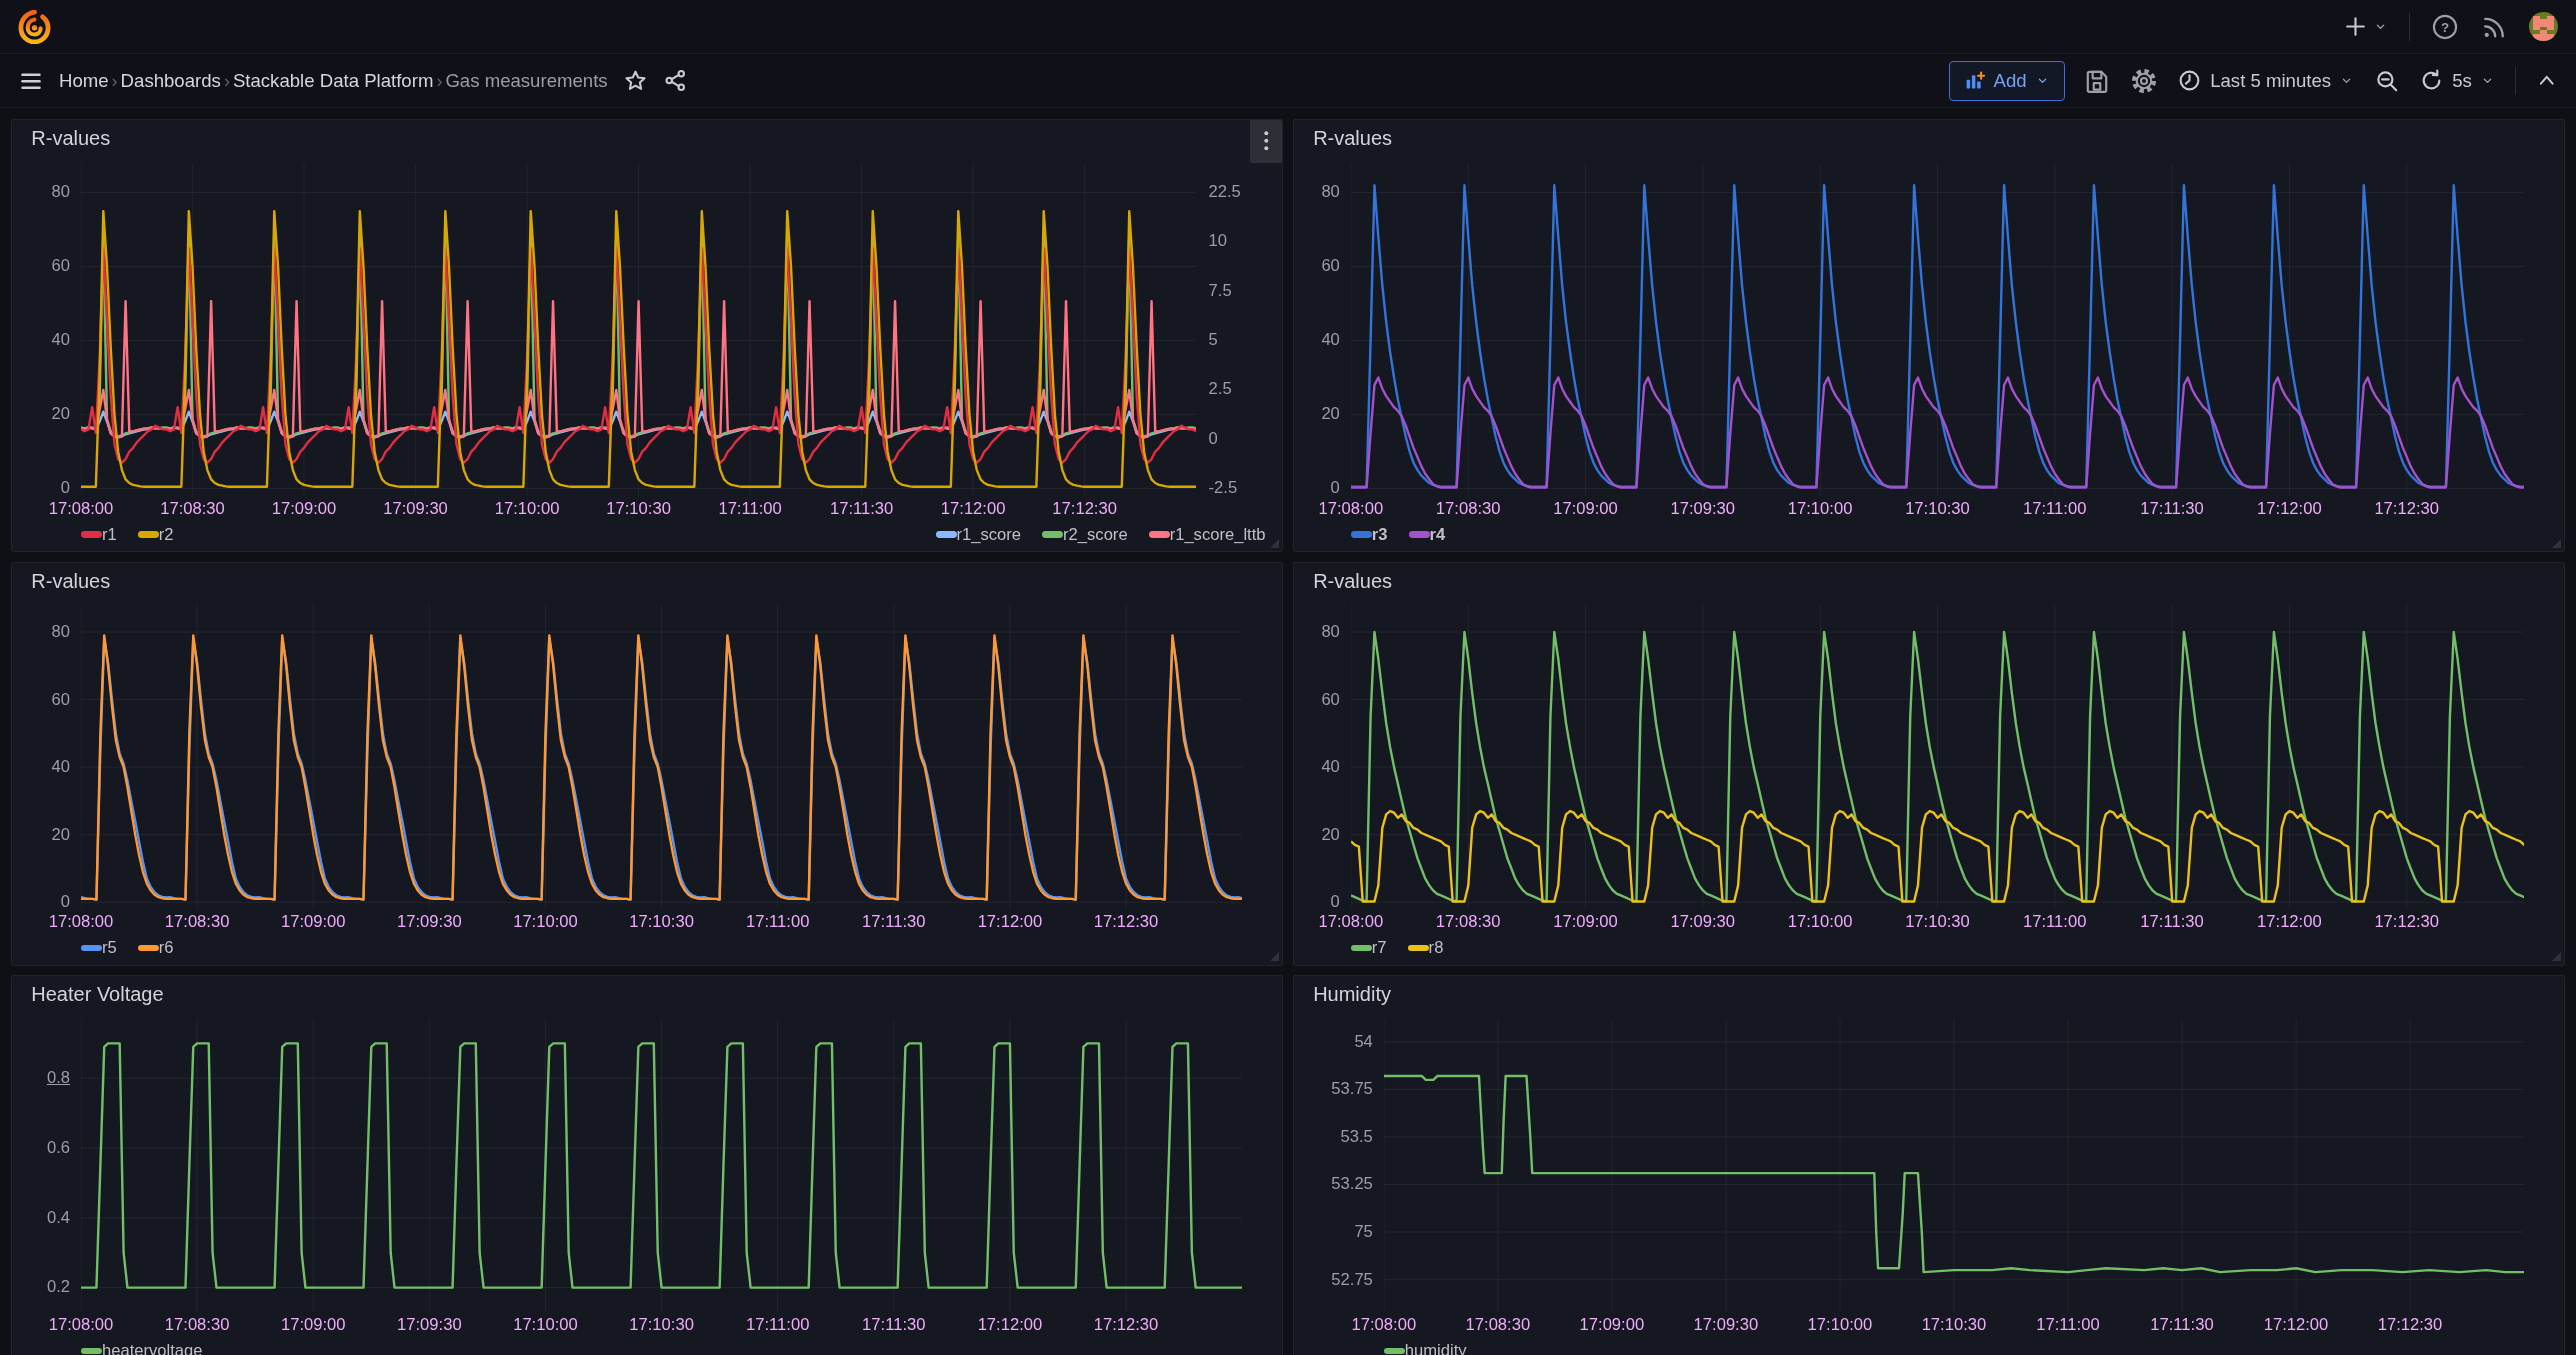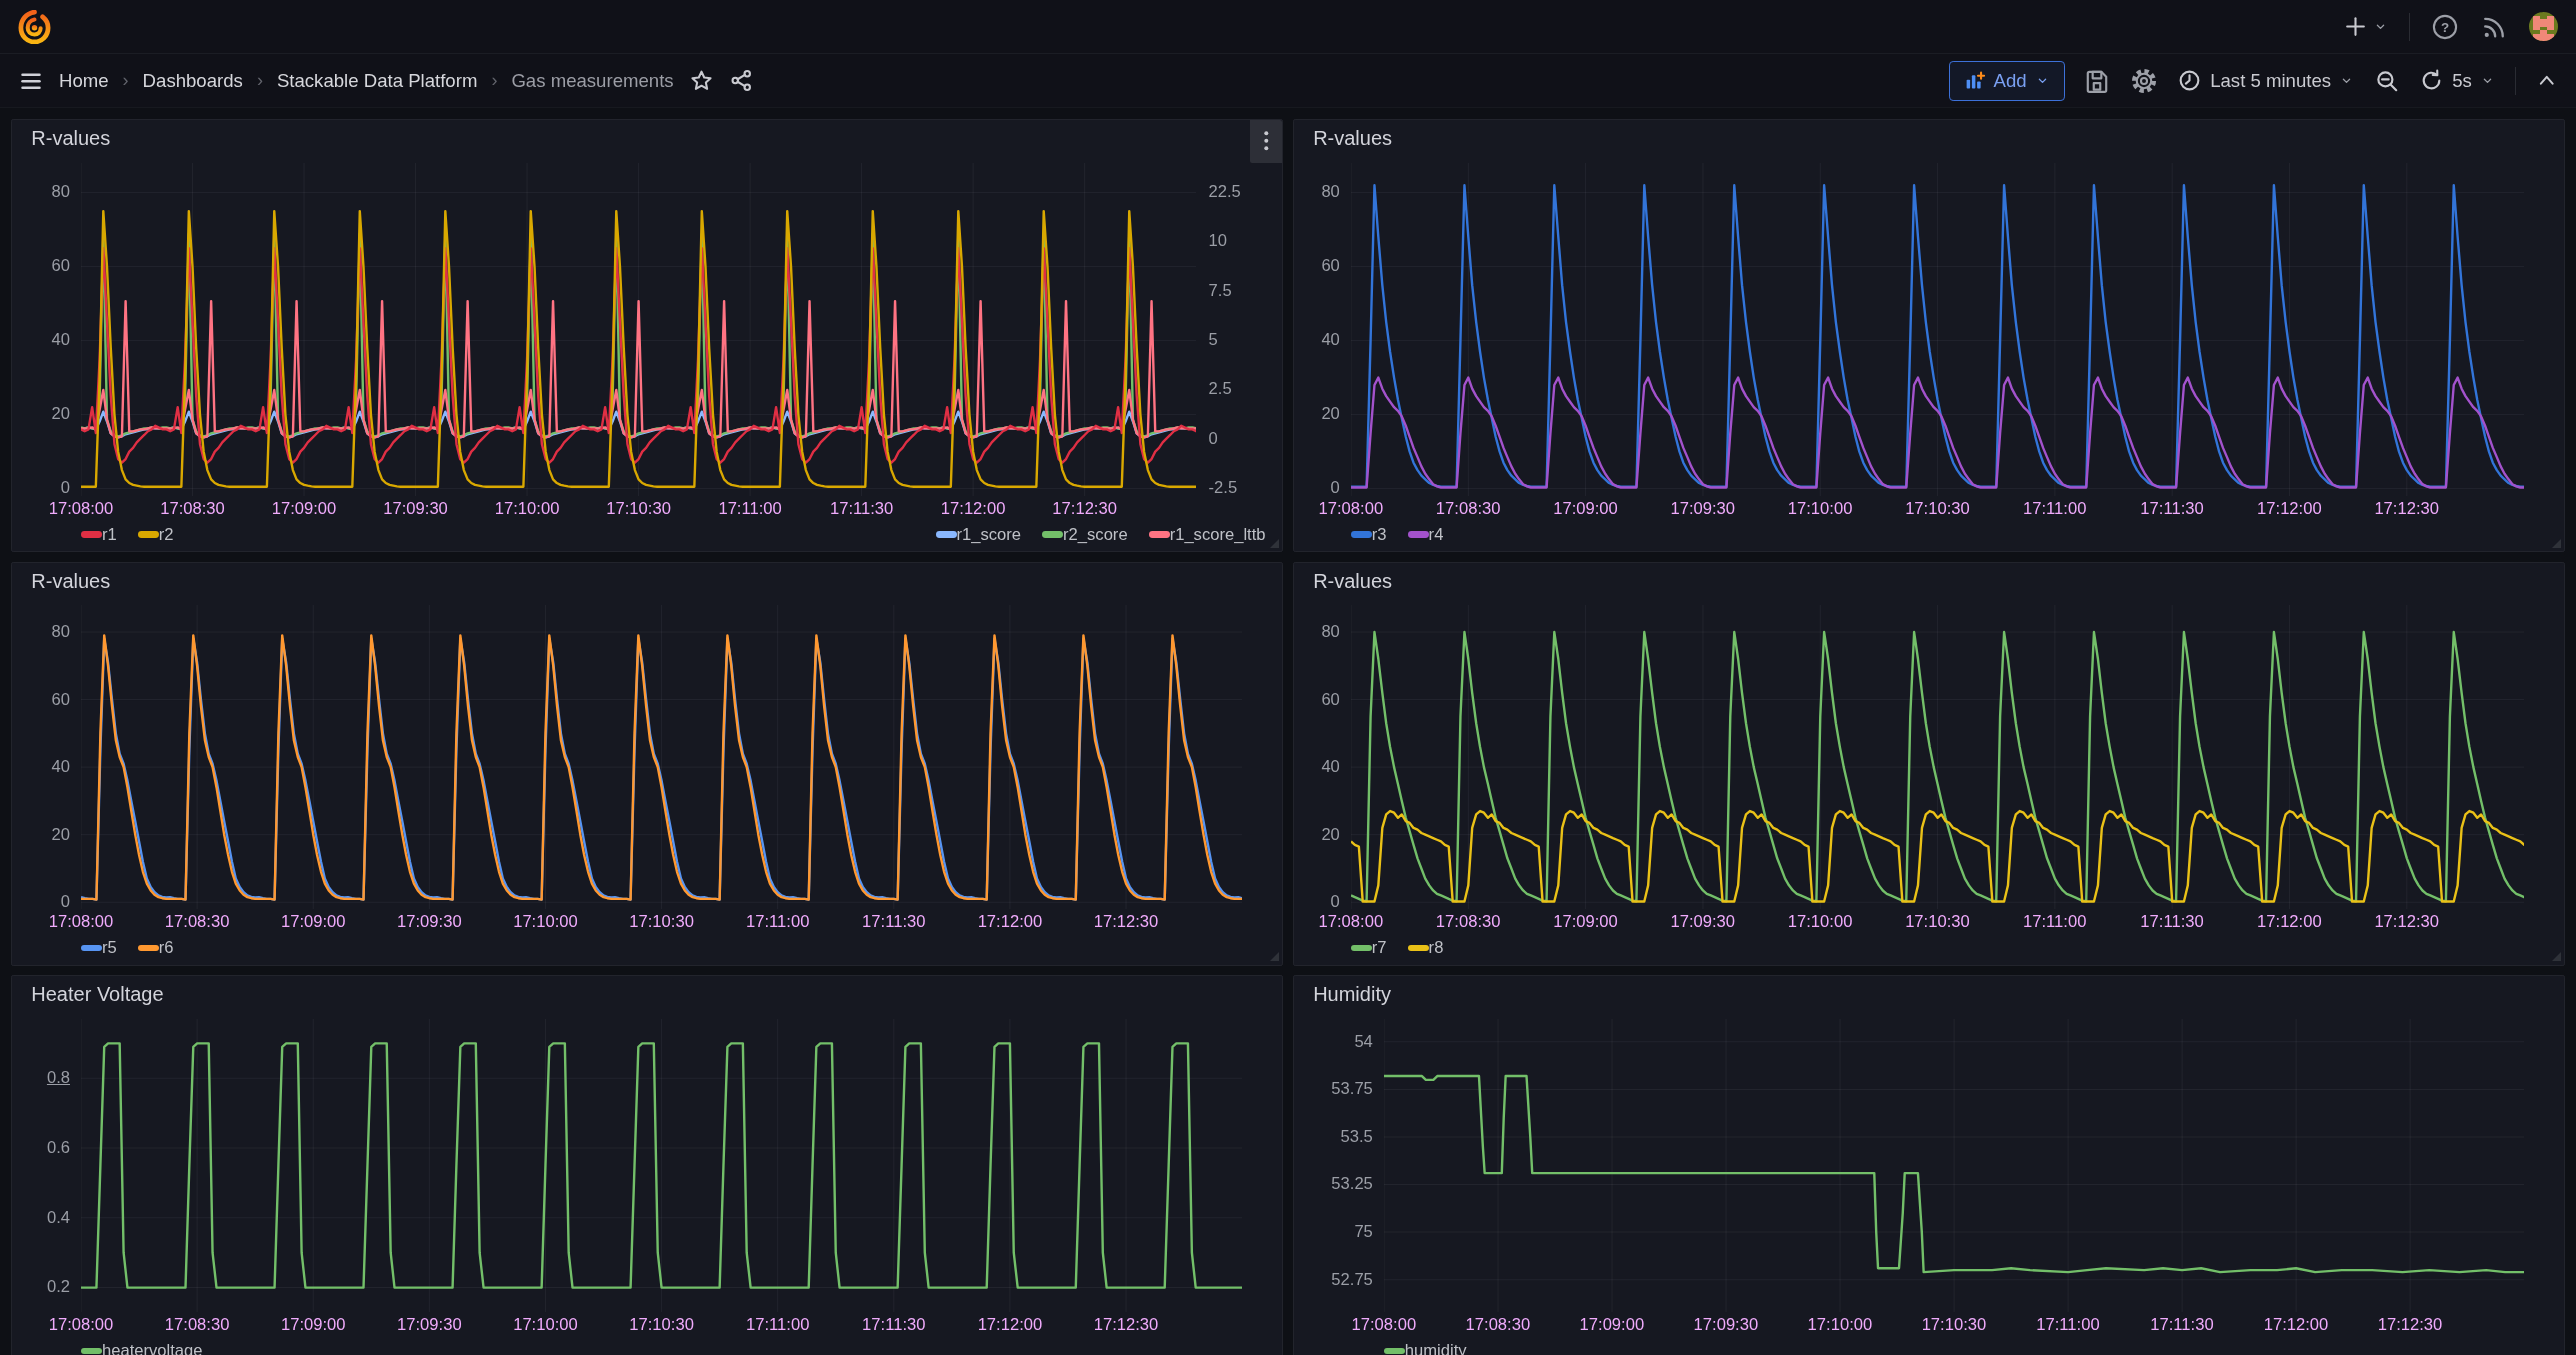--- a/index.html
+++ b/index.html
@@ -29,21 +29,21 @@
   .kbd { border:0.7px solid #30333a; border-radius:4.1px; padding:2.1px 8.3px; font-size:16px; color:#9ea1a9; }
   .topbar-right { position:absolute; right:18px; top:0; height:100%; display:flex; align-items:center; gap:21px; }
   .icon-btn { display:flex; align-items:center; gap:5.5px; cursor:pointer; }
   .vdivider { width:0.7px; height:28px; background:#2a2c33; }
   .avatar { width:29px; height:29px; border-radius:50%; overflow:hidden; }
   
   .navbar {
     height:54px; background:#101118; border-bottom:0.7px solid #17191f;
     display:flex; align-items:center; padding:0 18px; gap:15px;
   }
-  .breadcrumb { display:flex; align-items:center; gap:14px; font-size:18.6px; }
+  .breadcrumb { display:flex; align-items:flex-end; gap:3px; font-size:18.6px; }
   .crumb { color:#d6d7dc; cursor:pointer; white-space:nowrap; }
   .crumb.last { color:#9b9da5; }
   .crumb-sep { color:#62646c; font-size:18px; }
   .nav-right { margin-left:auto; display:flex; align-items:center; gap:19.3px; }
   .add-btn {
     display:flex; align-items:center; gap:8.3px; height:40px; padding:0 14px;
     border:0.7px solid #3d71d9; border-radius:4.1px; color:#7aa0f2; font-size:18.6px;
     background:rgba(61,113,217,0.08); cursor:pointer;
   }
   .toolgroup { display:flex; align-items:center; gap:8.3px; color:#c9cad0; font-size:18.6px; cursor:pointer; }
@@ -364,21 +364,21 @@
           <div class="xlab" style="left: 10%;">17:08:30</div>
           <div class="xlab" style="left: 20%;">17:09:00</div>
           <div class="xlab" style="left: 30%;">17:09:30</div>
           <div class="xlab" style="left: 40%;">17:10:00</div>
           <div class="xlab" style="left: 50%;">17:10:30</div>
           <div class="xlab" style="left: 60%;">17:11:00</div>
           <div class="xlab" style="left: 70%;">17:11:30</div>
           <div class="xlab" style="left: 80%;">17:12:00</div>
           <div class="xlab" style="left: 90%;">17:12:30</div>
         </div>
-        <div class="legend" style="margin-left: 57px; margin-right: 16.6px;">
+        <div class="legend" style="margin-left: 57px; margin-right: 16.6px; font-weight: bold;">
           <div class="legend-group">
             <span class="legend-item">
               <span class="swatch" style="background: rgb(50, 116, 217);"></span>
               <span class="legend-label">r3</span>
             </span>
             <span class="legend-item">
               <span class="swatch" style="background: rgb(163, 82, 204);"></span>
               <span class="legend-label">r4</span>
             </span>
           </div>

